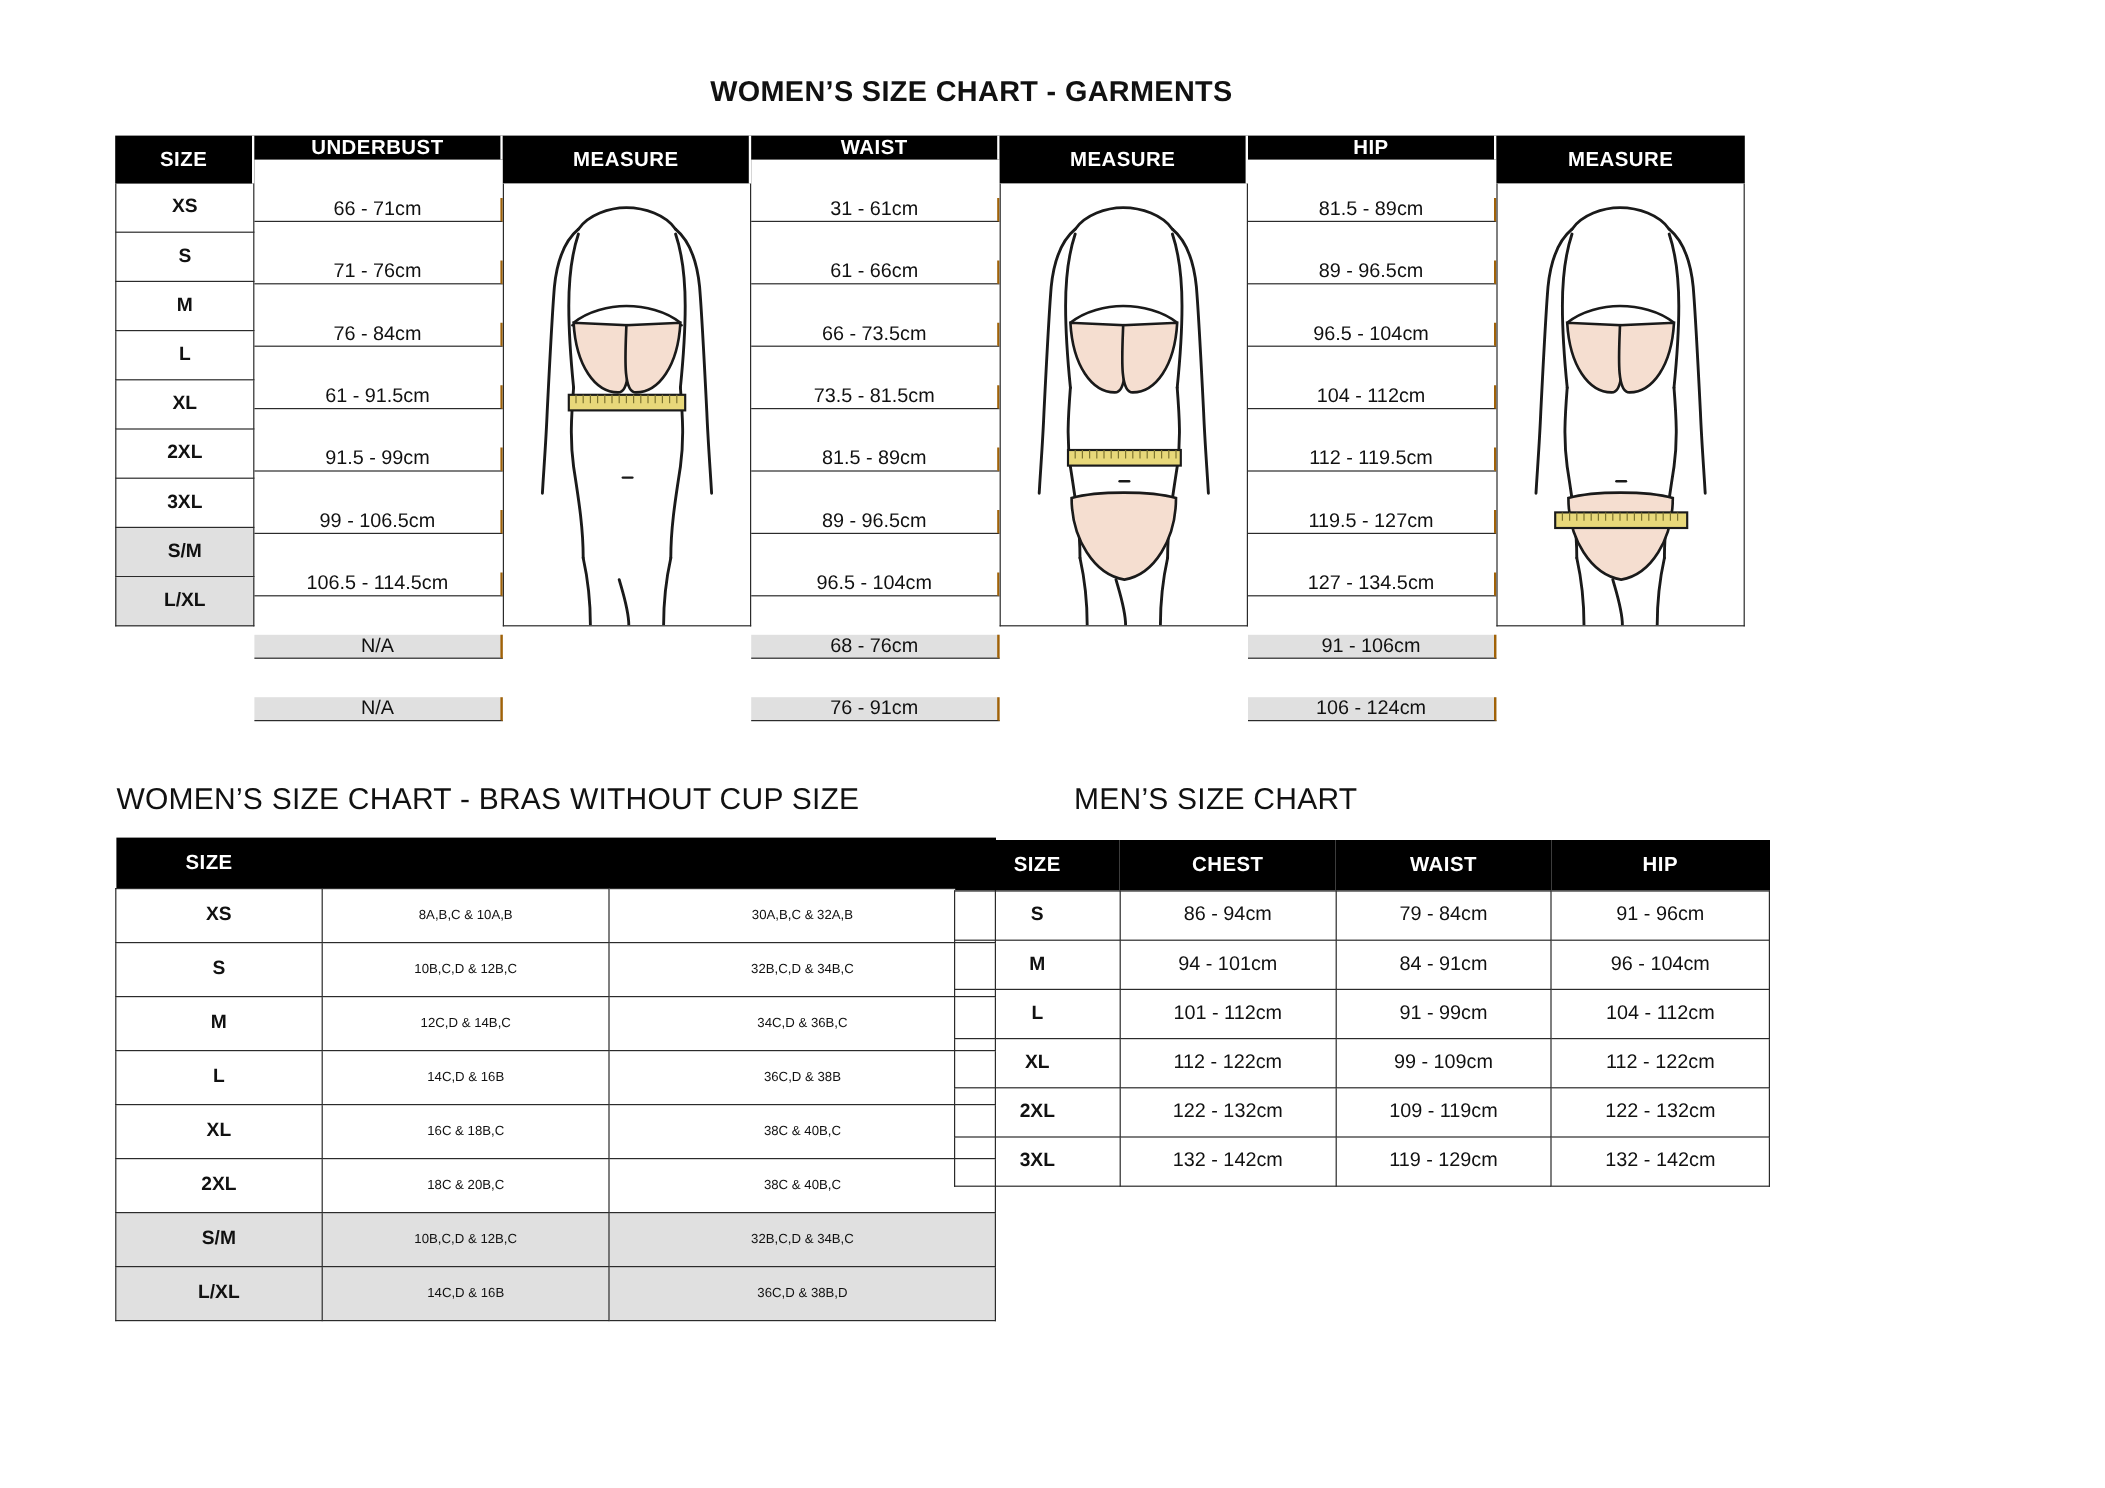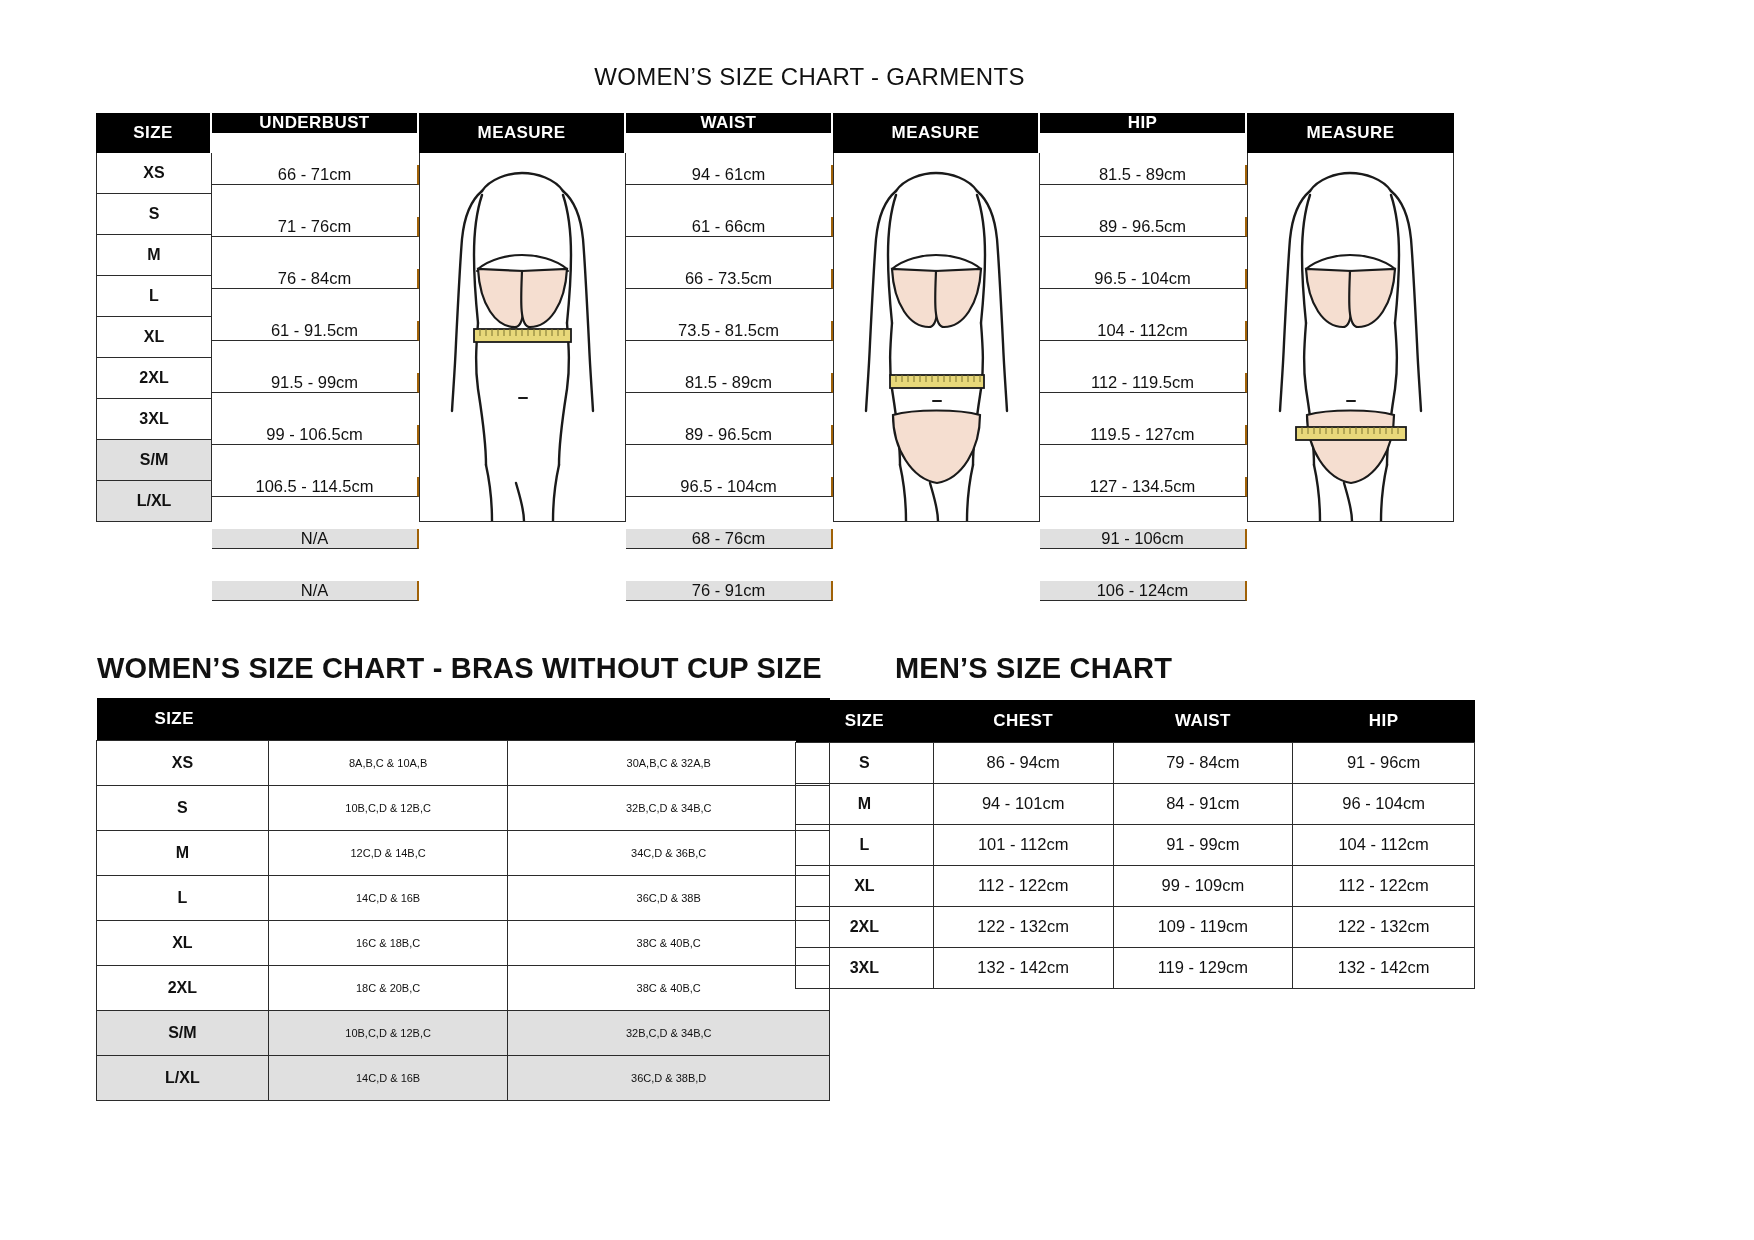--- a/index.html
+++ b/index.html
@@ -20,21 +20,21 @@
   }
 
   
   .main-title {
     position: absolute;
     left: 0;
     top: 63px;
     width: 1619px;
     text-align: center;
     font-size: 24px;
-    font-weight: normal;
+    font-weight: bold;
     letter-spacing: 0.3px;
   }
 
   
   .garments {
     position: absolute;
     left: 96px;
     top: 113px;
     width: 1562px;
     height: 409px;
@@ -84,22 +84,22 @@
     align-items: flex-start;
     justify-content: center;
     overflow: hidden;
     background: #ffffff;
   }
   .fig-wrap svg { display: block; }
 
   
   .sec-title {
     position: absolute;
-    font-size: 29px;
-    font-weight: bold;
+    font-size: 25px;
+    font-weight: normal;
     letter-spacing: 0.2px;
   }
   #bras-title { left: 97px; top: 652px; }
   #mens-title { left: 895px; top: 652px; }
 
   
   .bras {
     position: absolute;
     left: 96px;
     top: 698px;
@@ -238,21 +238,21 @@
             </g>
           </g>
 
           <path d="M99 245 L107 245" stroke="#1a1a1a" stroke-width="2" stroke-linecap="round"></path>
         </svg>
       </div>
     </div>
 
     <div class="g-col data">
       <div class="g-head">WAIST</div>
-      <div class="g-cell rightedge">94 - 61cm</div>
+      <div class="g-cell rightedge">31 - 61cm</div>
       <div class="g-cell rightedge">61 - 66cm</div>
       <div class="g-cell rightedge">66 - 73.5cm</div>
       <div class="g-cell rightedge">73.5 - 81.5cm</div>
       <div class="g-cell rightedge">81.5 - 89cm</div>
       <div class="g-cell rightedge">89 - 96.5cm</div>
       <div class="g-cell rightedge">96.5 - 104cm</div>
       <div class="g-cell rightedge shaded">68 - 76cm</div>
       <div class="g-cell rightedge shaded">76 - 91cm</div>
     </div>
 

